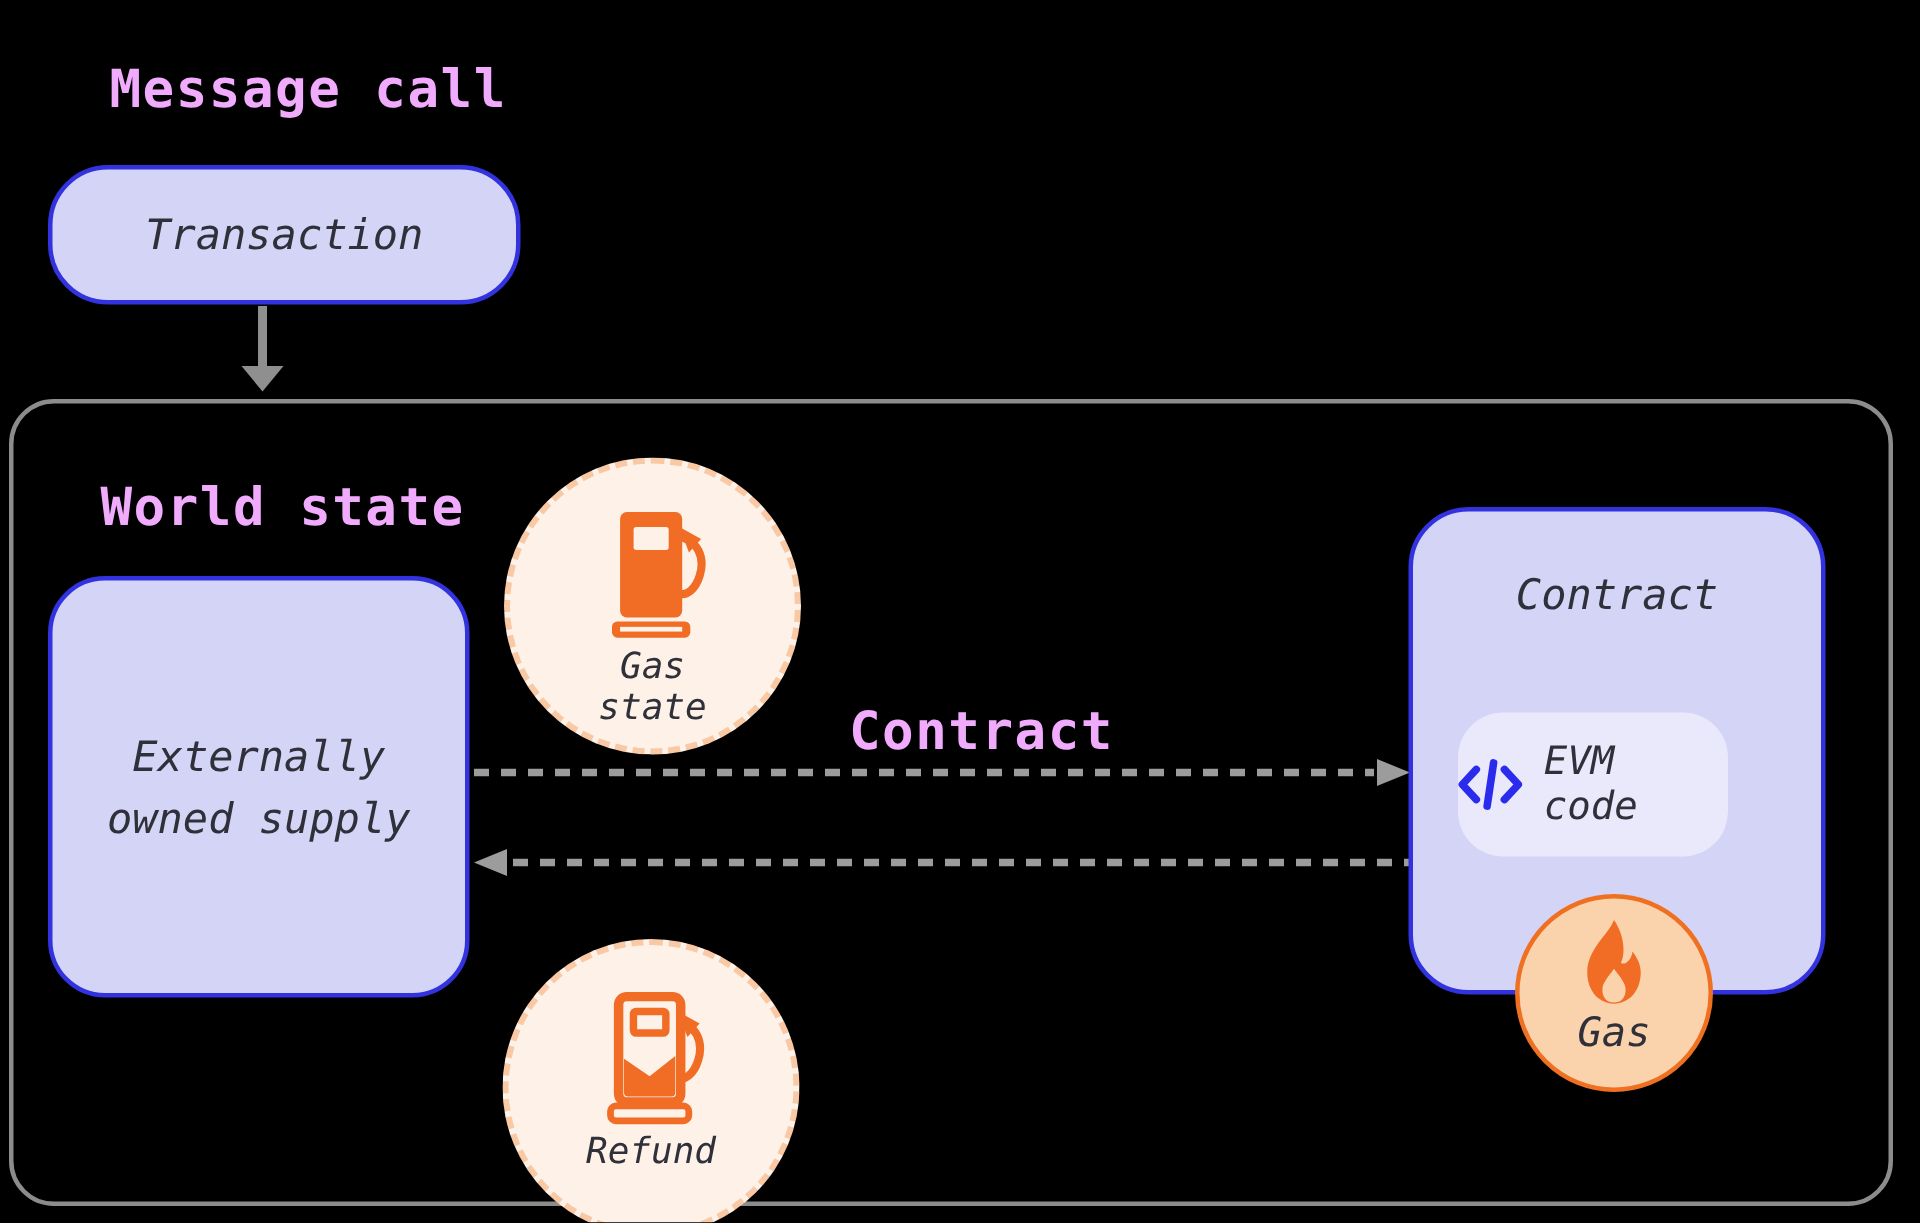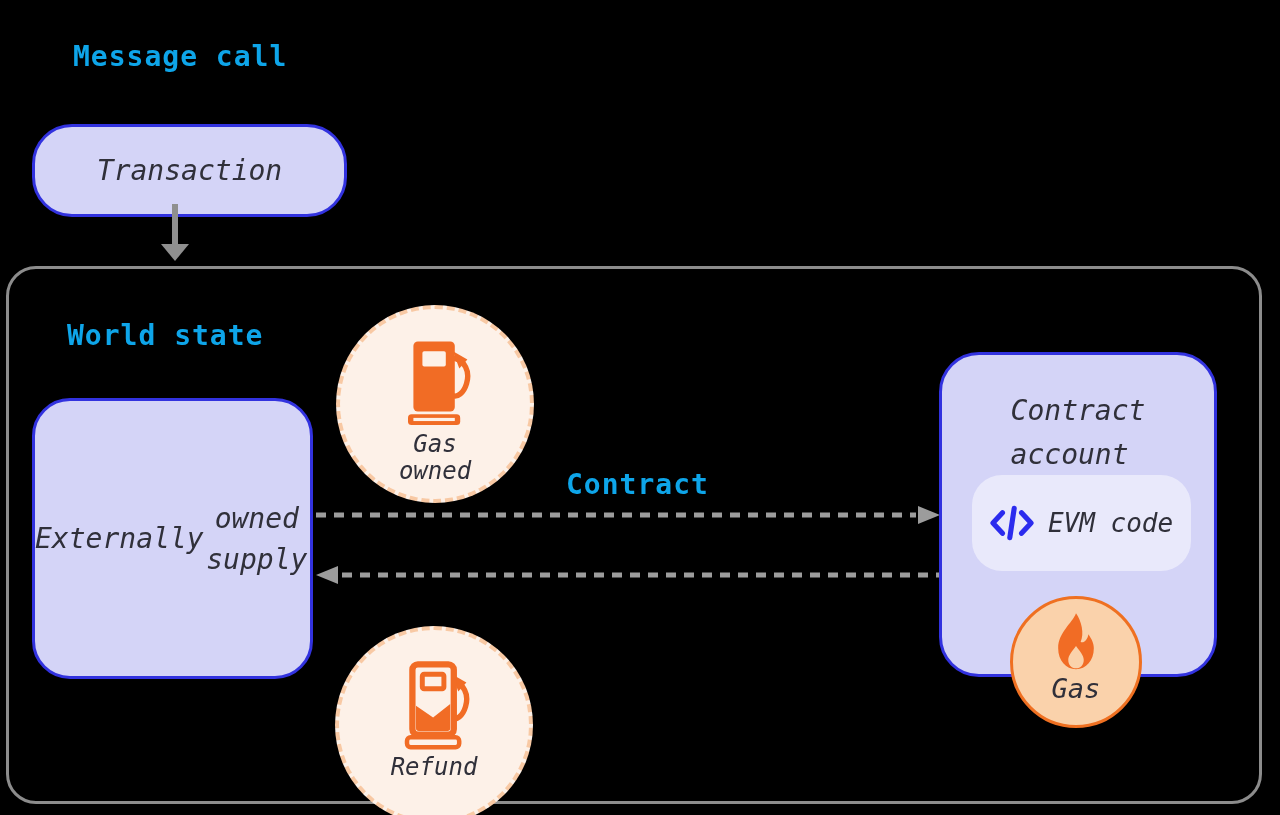--- a/index.html
+++ b/index.html
@@ -2,41 +2,41 @@
 <html><head>
 <meta charset="utf-8">
 <style>
   html,body{margin:0;padding:0;background:#000;}
   .canvas{
     position:relative;width:1280px;height:815px;background:#000;overflow:hidden;
     font-family:"DejaVu Sans Mono","Liberation Mono",monospace;
   }
   .abs{position:absolute;}
   .heading{
-    font-weight:700;font-size:28px;letter-spacing:1px;color:#0ea5e9;white-space:nowrap;
+    font-weight:700;font-size:35px;letter-spacing:1px;color:#f0abfc;white-space:nowrap;
   }
   .node{
     background:#d4d4f7;border:3px solid #3232df;box-sizing:border-box;
     display:flex;align-items:center;justify-content:center;
-    color:#30303a;font-style:italic;font-size:28px;margin-top:14px;
+    color:#30303a;font-style:italic;font-size:28px;
   }
   .transaction{left:32px;top:110px;width:315px;height:93px;border-radius:40px;}
   .world-state{
     left:6px;top:266px;width:1256px;height:538px;border:3px solid #8c8c8c;
     border-radius:30px;box-sizing:border-box;background:transparent;
   }
   .ws-label{left:67px;top:319px;}
   .title{left:73px;top:40px;}
   .eoa{left:32px;top:384px;width:281px;height:281px;border-radius:38px;
-       flex-direction:row;line-height:41px;text-align:center;}
+       flex-direction:column;line-height:41px;text-align:center;}
   .contract{left:939px;top:338px;width:278px;height:325px;border-radius:40px;
             justify-content:flex-start;flex-direction:column;}
   .contract-title{margin-top:34px;text-align:left;line-height:44px;font-style:italic;}
   .evm-box{
-    left:972px;top:475px;width:219px;height:96px;border-radius:30px;background:#e9e9fb;
+    left:972px;top:475px;width:180px;height:96px;border-radius:30px;background:#e9e9fb;
     display:flex;align-items:center;justify-content:center;gap:14px;
     color:#30303a;font-style:italic;font-size:26px;
   }
   .circle-dashed{
     box-sizing:border-box;border:4px dashed #f8c9a4;background:#fdf1e8;border-radius:50%;
     display:flex;flex-direction:column;align-items:center;
     color:#30303a;font-style:italic;font-size:24px;line-height:27px;text-align:center;
   }
   .gas-supply{left:336px;top:305px;width:198px;height:198px;padding-top:26px;}
   .refund{left:335px;top:626px;width:198px;height:198px;padding-top:28px;font-style:italic;}
@@ -79,21 +79,21 @@
   <div class="abs circle-dashed gas-supply">
     <svg class="icon-gap" width="72" height="92" viewBox="0 0 80 100">
       <path d="M58 24 C74 26 79 40 75 53 C72 63 65 69 59 66" fill="none" stroke="#f16c25" stroke-width="6" stroke-linecap="round"></path>
       <path d="M60 17 L76 26 L67 36 Z" fill="#f16c25"></path>
       <rect x="16" y="6" width="46" height="78" rx="5" fill="#f16c25"></rect>
       <rect x="26" y="17" width="26" height="17" rx="2" fill="#fdf1e8"></rect>
       <rect x="10" y="87" width="58" height="12" rx="4" fill="#f16c25"></rect>
       <rect x="16" y="91" width="46" height="3.5" fill="#fdf1e8"></rect>
     </svg>
     <span>Gas</span>
-    <span>owned</span>
+    <span>state</span>
   </div>
 
   <div class="abs heading message-label">Contract</div>
   <svg class="abs arrow-svg" style="left:316px;top:505px;" width="624" height="20">
     <line x1="0" y1="10" x2="600" y2="10" stroke="#9c9c9c" stroke-width="5" stroke-dasharray="10 8"></line>
     <polygon points="624,10 602,1 602,19" fill="#9c9c9c"></polygon>
   </svg>
 
   <svg class="abs arrow-svg" style="left:316px;top:565px;" width="624" height="20">
     <line x1="26" y1="10" x2="624" y2="10" stroke="#9c9c9c" stroke-width="5" stroke-dasharray="10 8"></line>
@@ -108,21 +108,20 @@
       <rect x="27" y="17" width="24" height="16" rx="2" fill="#fdf1e8" stroke="#f16c25" stroke-width="5.5"></rect>
       <path d="M20 52 L39 65 L58 50 L58 77 Q58 80 55 80 L23 80 Q20 80 20 77 Z" fill="#f16c25"></path>
       <rect x="10" y="87" width="58" height="11" rx="4" fill="#fdf1e8" stroke="#f16c25" stroke-width="5"></rect>
     </svg>
     <span>Refund</span>
   </div>
 
   <div class="abs node contract">
     <div class="contract-title">
       <div>Contract</div>
-      <div>account</div>
     </div>
   </div>
 
   <div class="abs evm-box">
     <svg width="44" height="40" viewBox="0 0 60 48">
       <polyline points="17,10 4,24 17,38" fill="none" stroke="#2b2bee" stroke-width="7" stroke-linecap="round" stroke-linejoin="round"></polyline>
       <polyline points="43,10 56,24 43,38" fill="none" stroke="#2b2bee" stroke-width="7" stroke-linecap="round" stroke-linejoin="round"></polyline>
       <line x1="33" y1="4" x2="27" y2="44" stroke="#2b2bee" stroke-width="7" stroke-linecap="round"></line>
     </svg>
     <span>EVM code</span>

